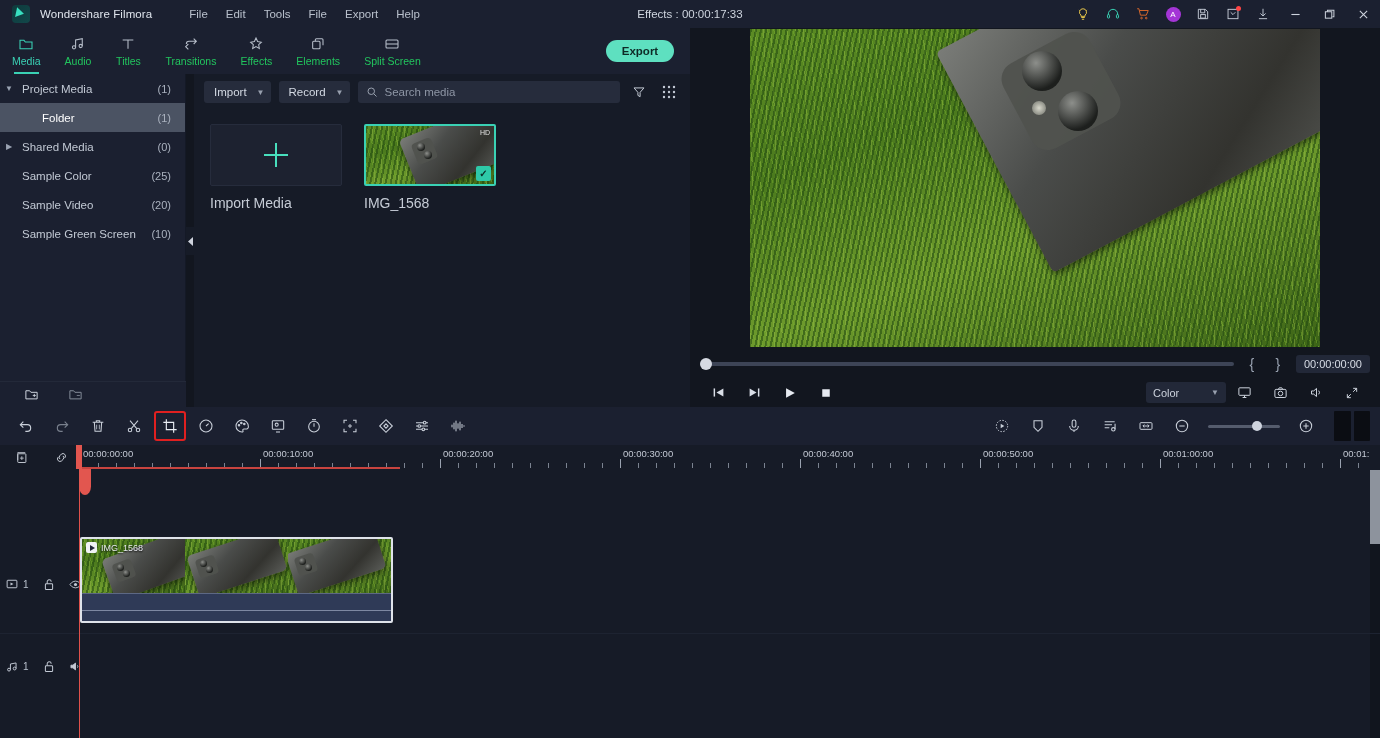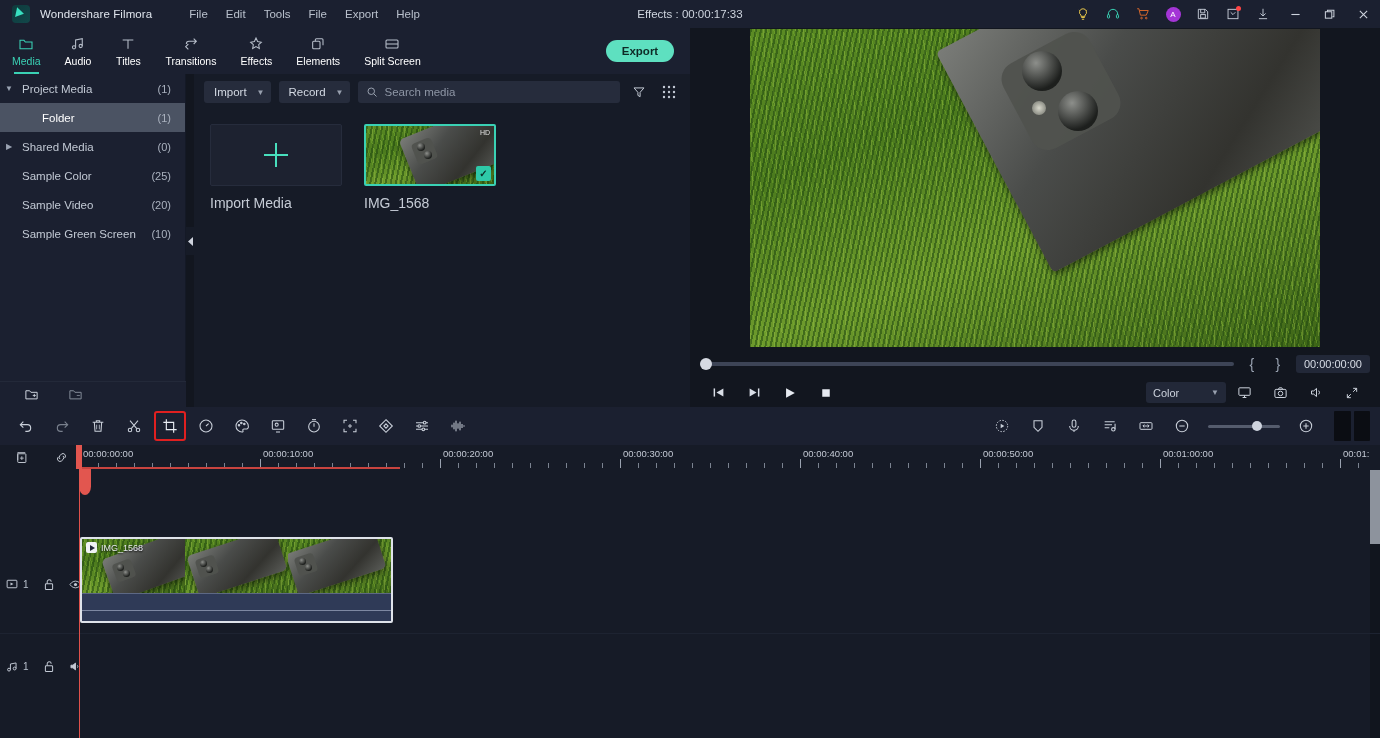--- a/index.html
+++ b/index.html
@@ -38,21 +38,21 @@
   .badge-dot{ position:absolute; right:7px; top:6px; width:5px; height:5px; border-radius:50%; background:#ff4444;}
   .av-circle{ width:15px; height:15px; border-radius:50%; background:#a435d6; display:flex;align-items:center;justify-content:center;
     font-size:8px; color:#fff; }
 
   
   .ribbon{
     position:absolute; left:0; top:28px; width:1380px; height:46px;
     background:#1b2030; display:flex; align-items:center;
   }
   .rtab{ width:auto; min-width:50px; padding:0 12px; height:46px; display:flex; flex-direction:column;
-    align-items:center; justify-content:center; gap:3px; cursor:pointer; position:relative; color:#ffffff;}
+    align-items:center; justify-content:center; gap:3px; cursor:pointer; position:relative; color:#22c55e;}
   .rtab .rlabel{ font-size:10.5px; }
   .rtab.active{ color:#3ad1b4; }
   .rtab.active:after{ content:""; position:absolute; left:14px; right:14px; bottom:0; height:2px; background:#3ad1b4;}
   .exportbtn{
     position:absolute; left:606px; top:40px; width:68px; height:22px; border-radius:11px;
     background:#5ee0c0; color:#0e2a26; font-size:11.5px; font-weight:bold;
     display:flex; align-items:center; justify-content:center; cursor:pointer;
   }
 
   

